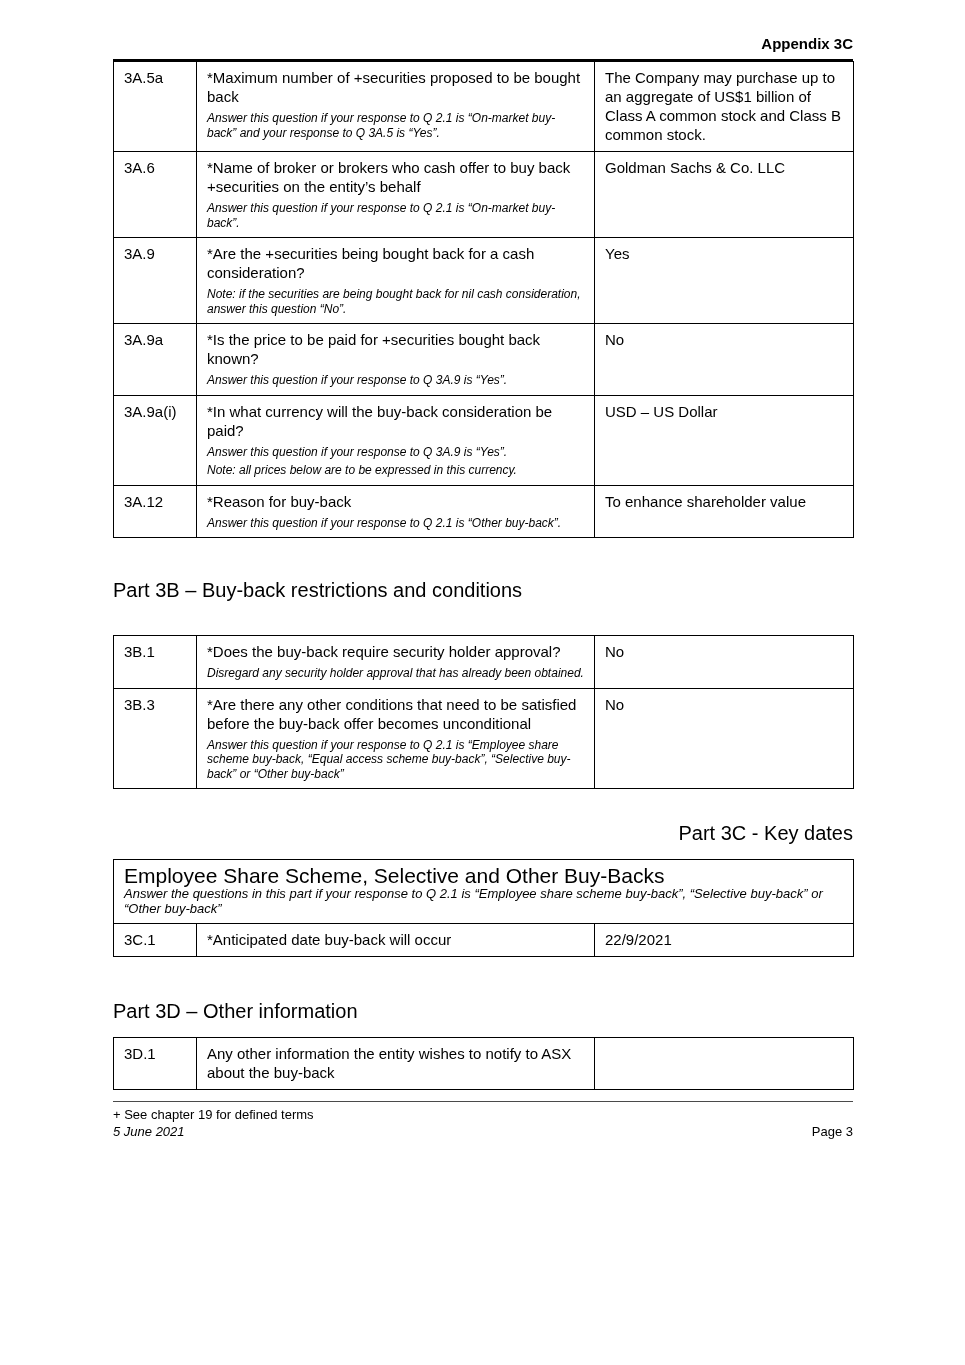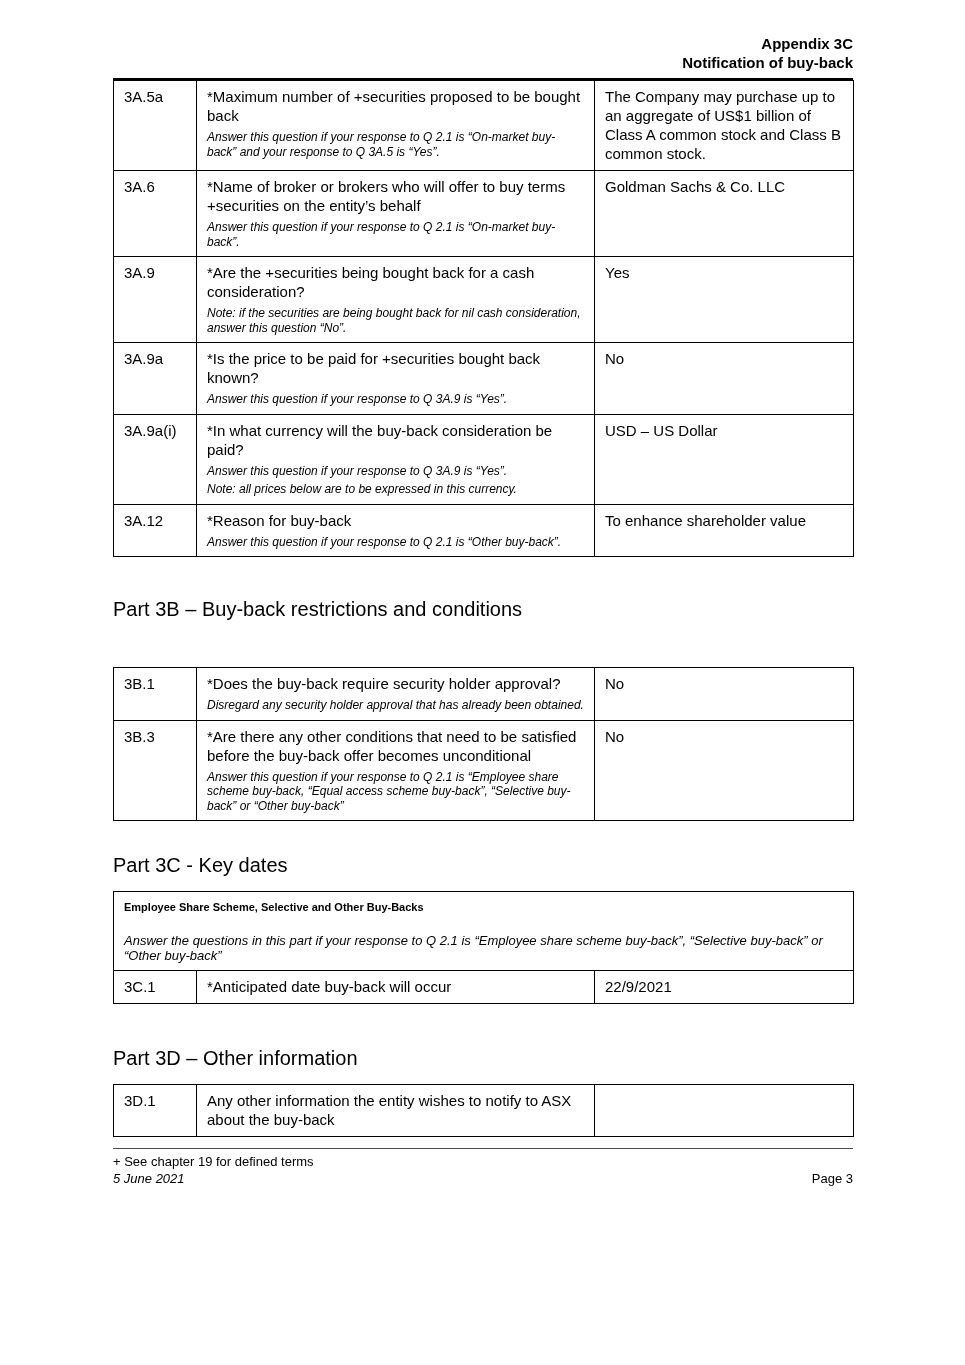--- a/index.html
+++ b/index.html
@@ -59,29 +59,29 @@
   .note:last-child { margin-bottom: 0; }
 
   .tbl-3a { }
 
   
   .part-heading {
     font-size: 20px;
     line-height: 25px;
     font-weight: normal;
   }
-  .h-3b { margin-top: 40px; margin-bottom: 45px; }
-  .h-3c { margin-top: 32px; margin-bottom: 13px; }
+  .h-3b { margin-top: 40px; margin-bottom: 32px; }
+  .h-3c { margin-top: 32px; margin-bottom: 13px; text-align: right; }
   .h-3d { margin-top: 42px; margin-bottom: 13px; }
 
   .scheme-title {
-    font-weight: bold;
-    font-size: 11px;
+    font-weight: normal;
+    font-size: 21px;
     line-height: 19px;
-    margin: 0 0 16px 0;
+    margin: 0 0 1px 0;
   }
   .scheme-note {
     font-style: italic;
     font-size: 13px;
     line-height: 15px;
     margin: 0;
   }
 
   
   .doc-footer {
@@ -100,42 +100,41 @@
   .footer-date { font-style: italic; }
   .footer-page { font-style: normal; }
 </style>
 </head>
 <body>
 
 <div class="page">
 
   <div class="doc-header">
     <div>Appendix 3C</div>
-    <div>Notification of buy-back</div>
   </div>
 
   <table class="tbl-3a">
     <colgroup>
         <col class="c-id">
         <col class="c-q">
         <col class="c-a">
       </colgroup>
     <tbody>
       <tr>
         <td>3A.5a</td>
         <td>
           <p class="q">*Maximum number of +securities proposed to be bought back</p>
           <p class="note">Answer this question if your response to Q 2.1 is “On-market buy-back” and your response to Q 3A.5 is “Yes”.</p>
         </td>
         <td>The Company may purchase up to an aggregate of US$1 billion of Class A common stock and Class B common stock.</td>
       </tr>
       <tr>
         <td>3A.6</td>
         <td>
-          <p class="q">*Name of broker or brokers who will offer to buy terms +securities on the entity’s behalf</p>
+          <p class="q">*Name of broker or brokers who cash offer to buy back +securities on the entity’s behalf</p>
           <p class="note">Answer this question if your response to Q 2.1 is “On-market buy-back”.</p>
         </td>
         <td>Goldman Sachs &amp; Co. LLC</td>
       </tr>
       <tr>
         <td>3A.9</td>
         <td>
           <p class="q">*Are the +securities being bought back for a cash consideration?</p>
           <p class="note">Note: if the securities are being bought back for nil cash consideration, answer this question “No”.</p>
         </td>

